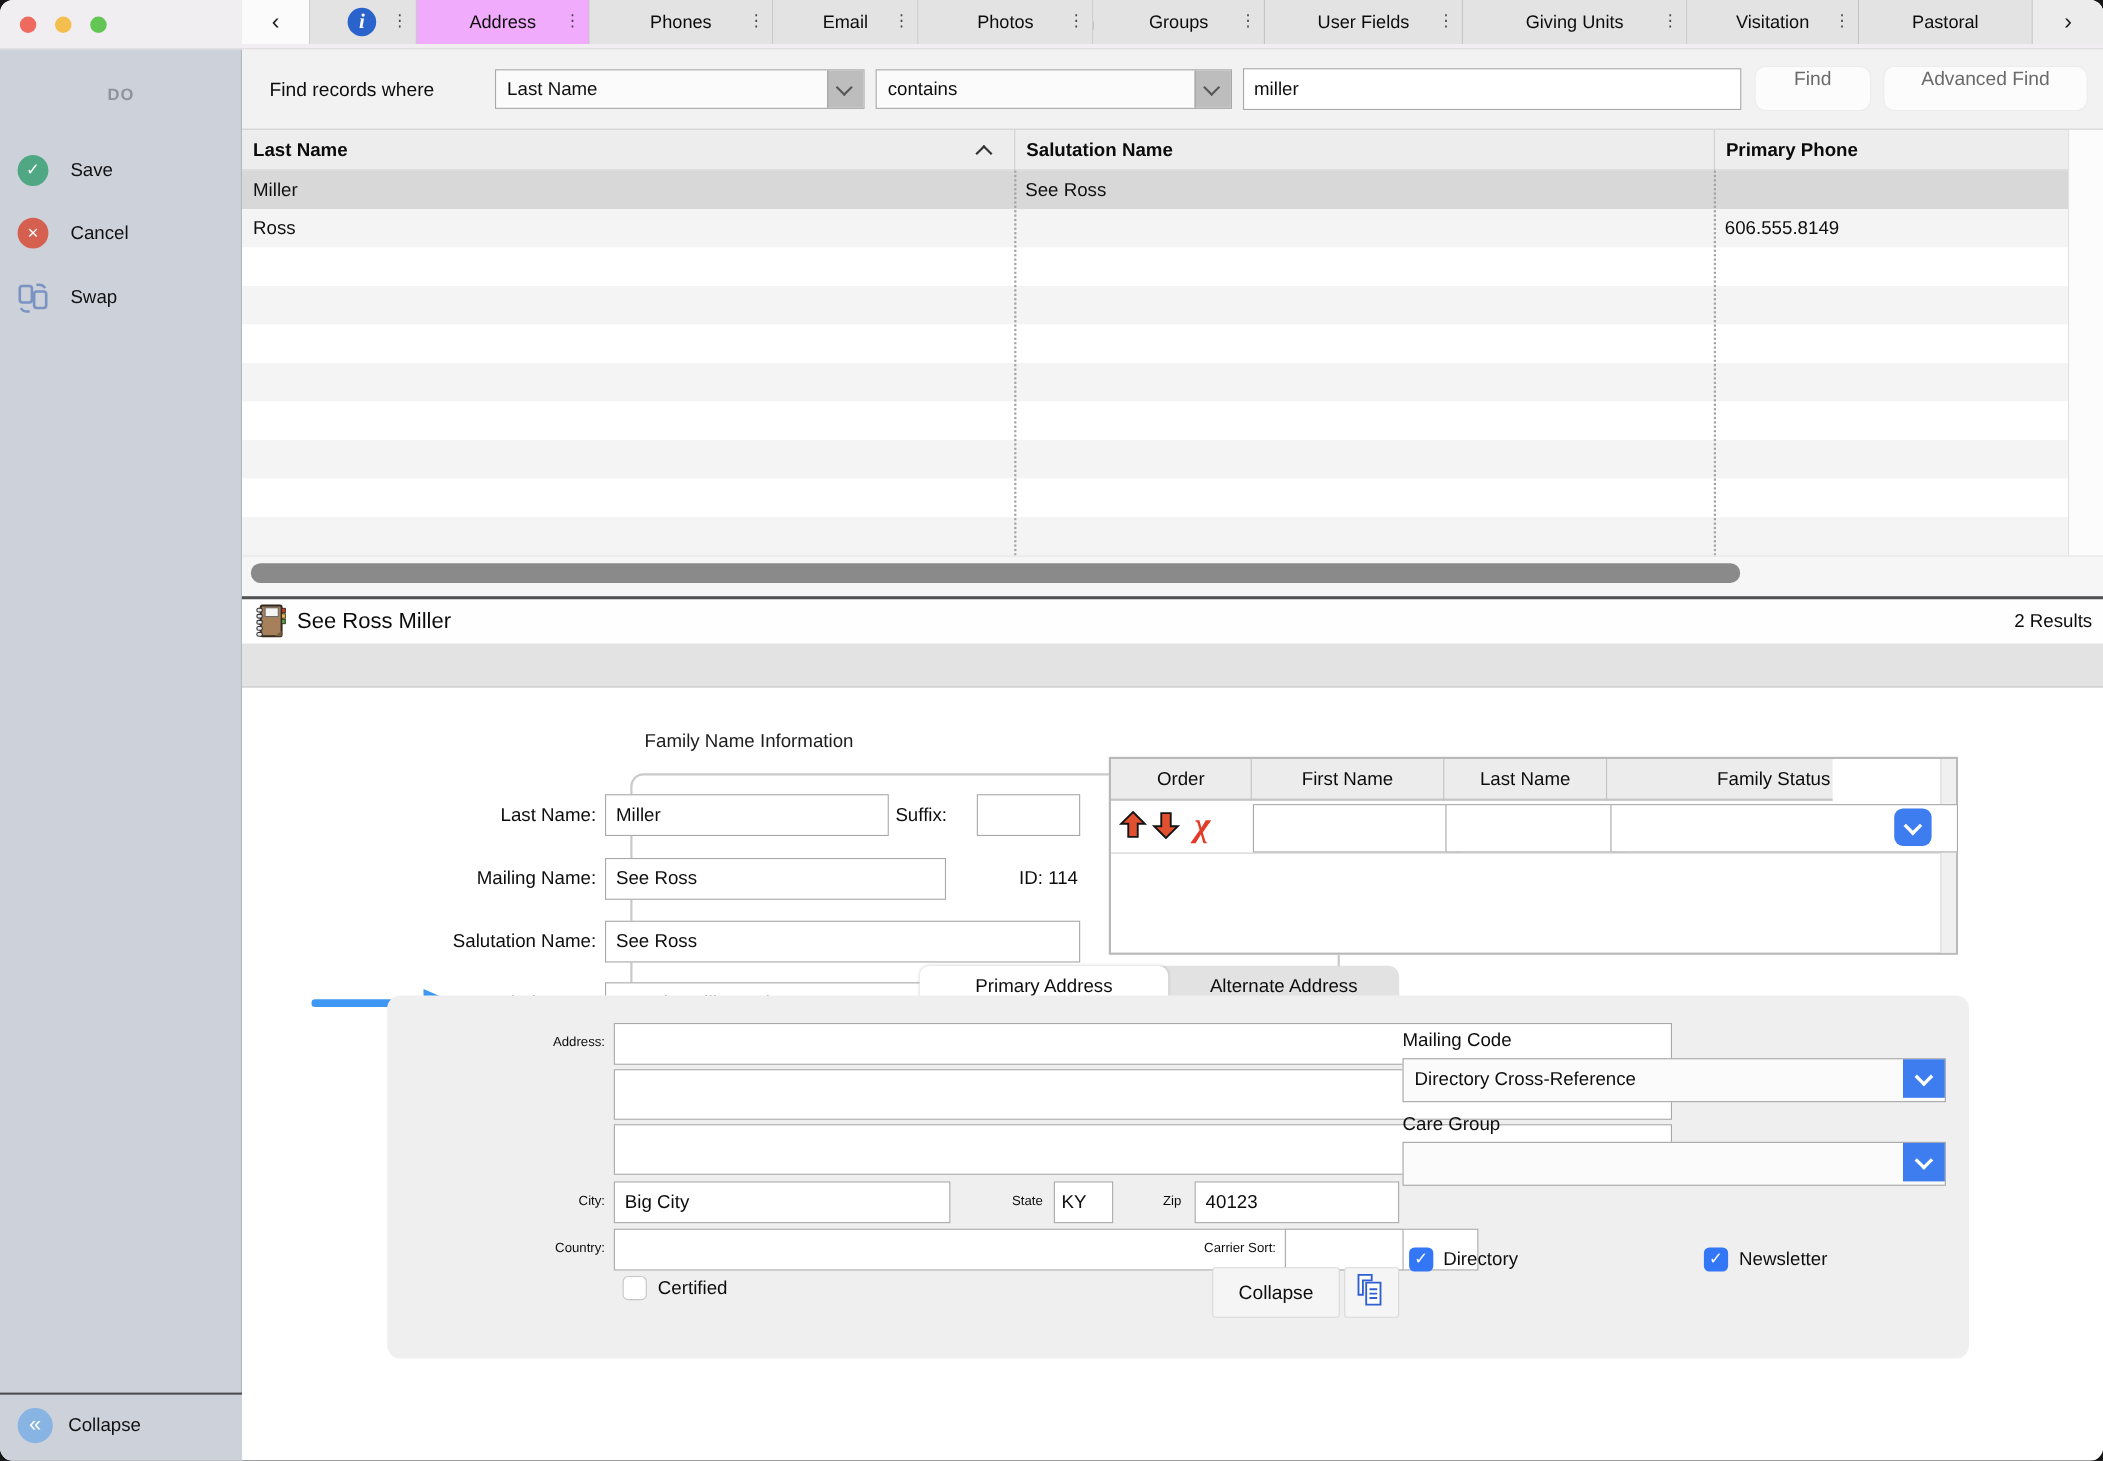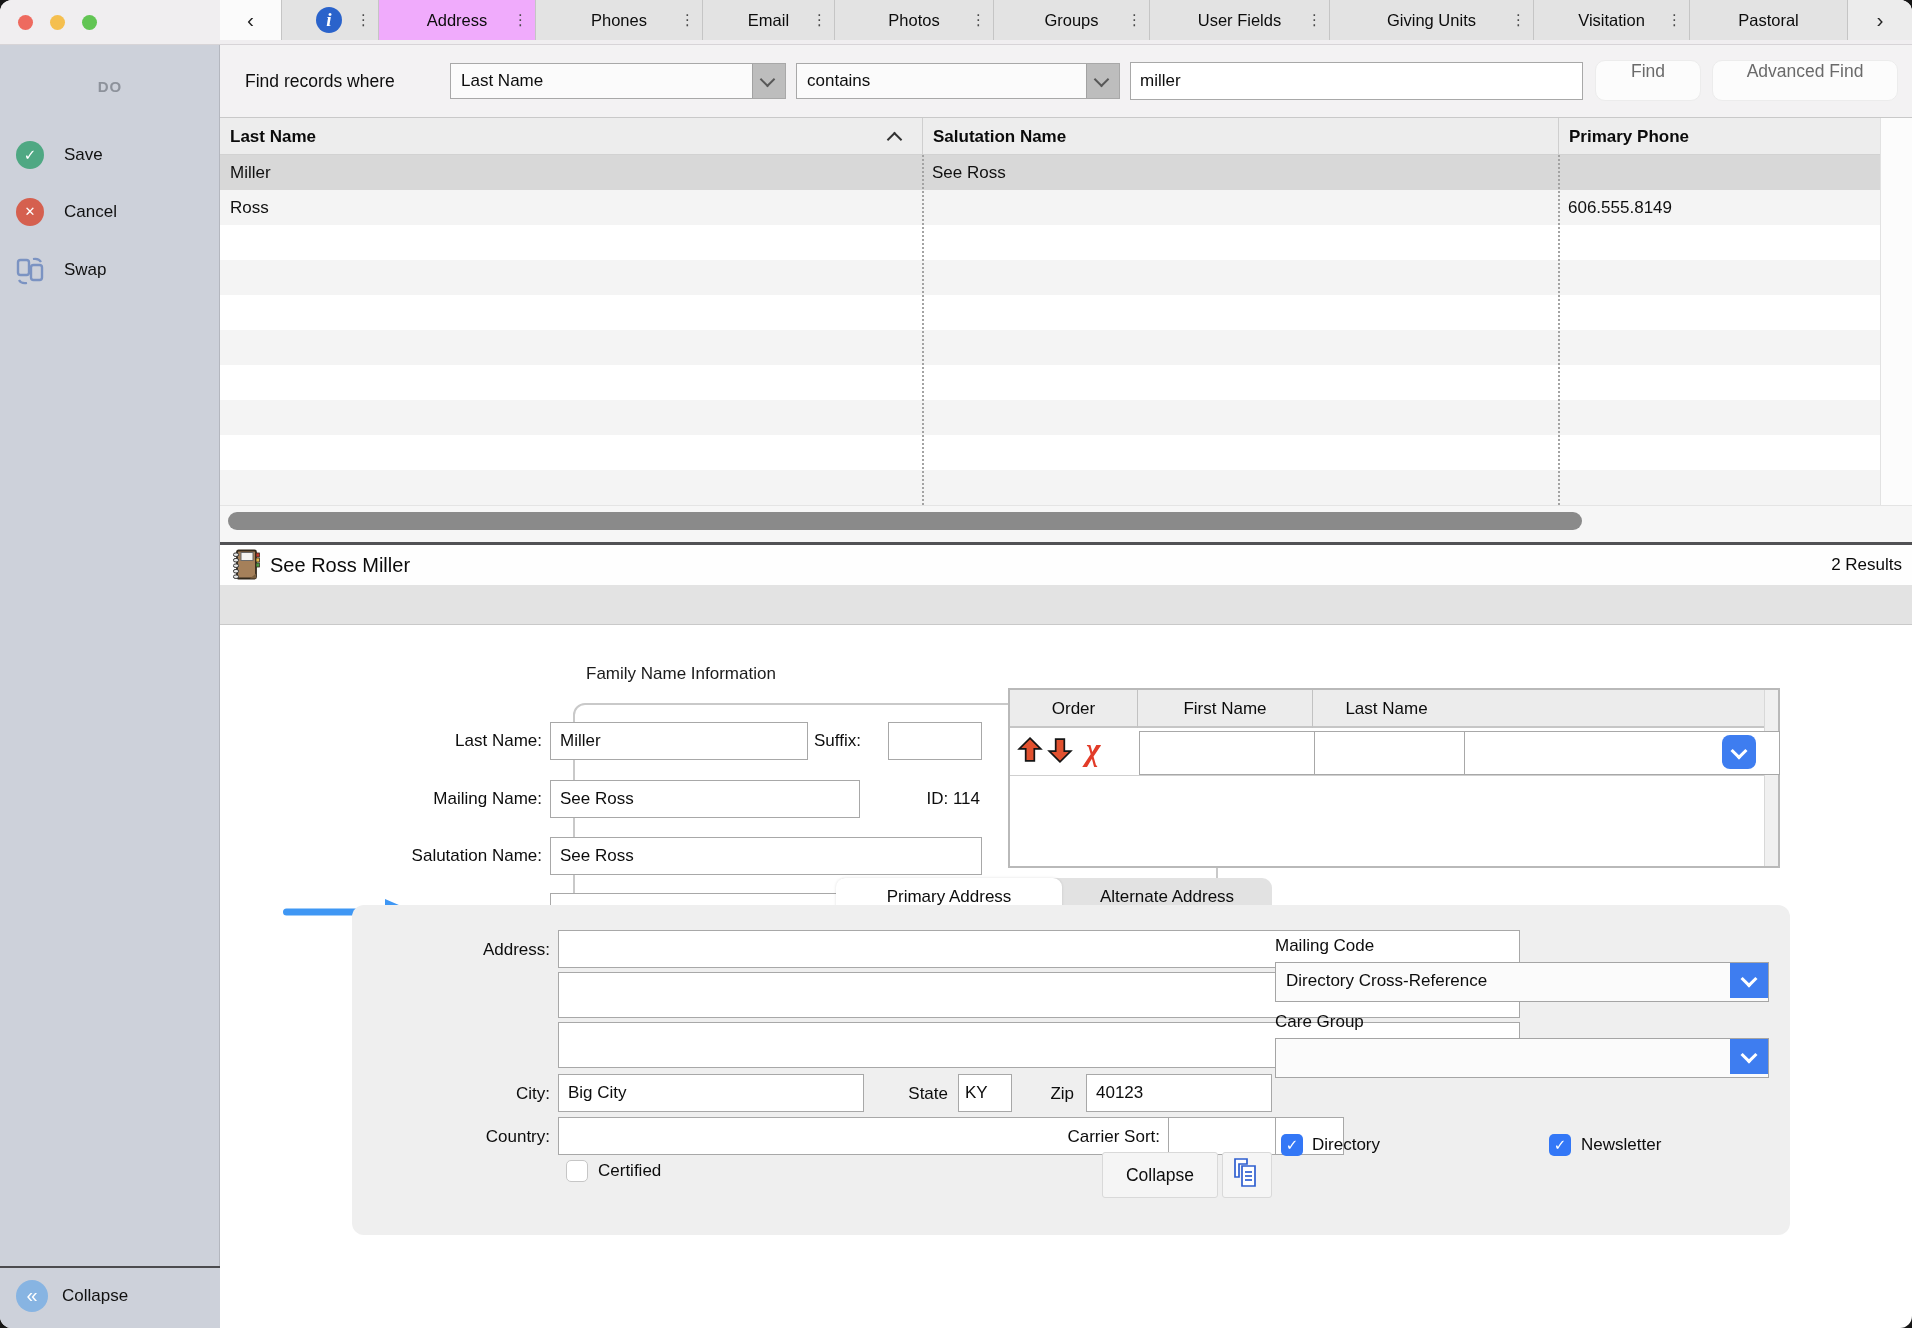--- a/index.html
+++ b/index.html
@@ -55,34 +55,34 @@
   .tab .dots{position:absolute;right:7px;top:0;line-height:40px;font-size:15px;color:#4a4a4a;cursor:grab;}
   .tab .chevtxt{font-size:21px;color:#222;}
   .infocircle{position:absolute;left:34px;top:7px;width:26px;height:26px;border-radius:50%;background:#2a63cb;color:#fff;font-family:"Liberation Serif",serif;font-style:italic;font-weight:bold;font-size:19px;line-height:25px;text-align:center;}
   
   .sectlabel{left:586px;top:664px;font-size:17px;color:#1c1c1c;}
   .groupbox{left:573px;top:703px;width:645px;height:242px;border:2px solid #c9c9c9;border-radius:12px;background:#fff;}
   .frow-label{height:38px;line-height:38px;font-size:17px;color:#0d0d0d;text-align:right;}
   .annot-arrow{left:283px;top:898px;width:134px;height:28px;}
   
   .mtable{left:1008px;top:688px;width:772px;height:180px;border:2px solid #b9b9b9;background:#fff;}
-  .mhead{left:0;top:0;width:768px;height:38px;background:#ececec;border-bottom:2px solid #c6c6c6;}
+  .mhead{left:0;top:0;width:656px;height:38px;background:#ececec;border-bottom:2px solid #c6c6c6;}
   .mth{top:0;height:38px;line-height:38px;text-align:center;font-size:17px;color:#0c0c0c;}
   .mth.b{border-left:1px solid #c2c2c2;}
   .mgutter{right:0;top:0;width:14px;height:176px;background:#f0f0f0;border-left:1px solid #d8d8d8;}
   .mrow{left:0;top:38px;width:754px;height:48px;border-bottom:1px solid #cfcfcf;}
   .minput{position:absolute;top:3px;height:42px;}
   .bluebtn{position:absolute;background:#3e7df0;cursor:pointer;}
   
   .segwrap{left:836px;top:878px;width:436px;height:38px;background:#e2e2e2;border-radius:10px;}
   .seg{position:absolute;top:0;height:38px;line-height:38px;text-align:center;font-size:17px;color:#0c0c0c;cursor:pointer;}
   .seg.on{background:#fff;border-radius:9px;box-shadow:0 0 3px rgba(0,0,0,0.12);}
   
   .panel{left:352px;top:905px;width:1438px;height:330px;background:#efefef;border-radius:12px;}
-  .plabel{position:absolute;font-size:17px;color:#0d0d0d;text-align:right;}
+  .plabel{position:absolute;font-size:12px;color:#0d0d0d;text-align:right;}
   .centerlabel{position:absolute;font-size:17px;color:#0d0d0d;text-align:left;}
   .checkbox{position:absolute;width:22px;height:22px;border-radius:5px;box-sizing:border-box;cursor:pointer;}
   .checkbox.off{background:#fff;border:1.5px solid #c6c6c6;}
   .checkbox.on{background:#3377f6;color:#fff;text-align:center;line-height:22px;font-size:15px;font-weight:bold;}
   .cblabel{position:absolute;font-size:17px;color:#0d0d0d;height:24px;line-height:24px;}
   .flatbtn{position:absolute;background:#f5f5f5;border:1px solid #d9d9d9;border-radius:3px;text-align:center;font-size:17.5px;color:#0d0d0d;cursor:pointer;}
   .ddfield{position:absolute;background:#fbfbfb;border:1.5px solid #a5a5a5;height:38px;}
   .ddfield .val{position:absolute;left:10px;top:0;line-height:35px;font-size:17px;color:#0d0d0d;}
   .redx{font-family:"Liberation Serif",serif;font-style:italic;font-weight:bold;font-size:31px;color:#e23b28;line-height:44px;}
 </style>
@@ -241,20 +241,21 @@
       <rect x="0" y="10.5" width="104" height="7" rx="3.5" fill="#3f97f4"></rect>
       <polygon points="102,1 132,14 102,27" fill="#3f97f4"></polygon>
     </svg>
   </span>
 
   <div class="abs mtable">
     <div class="abs mhead">
       <div class="abs mth" style="left:0;width:127px;">Order</div>
       <div class="abs mth b" style="left:127px;width:175px;">First Name</div>
       <div class="abs mth b" style="left:302px;width:148px;">Last Name</div>
+      <div class="abs mth b" style="left:450px;width:304px;">Family Status</div>
     </div>
     <div class="abs mgutter"></div>
     <div class="abs mrow">
       <span class="abs" style="left:6px;top:8px;">
         <svg width="28" height="28" viewBox="0 0 26 26">
             <polygon points="13,2 23,12 17,12 17,23 9,23 9,12 3,12" fill="#e1512f" stroke="#151515" stroke-width="1.6"></polygon>
           </svg>
       </span>
       <span class="abs" style="left:36px;top:8px;">
         <svg width="28" height="28" viewBox="0 0 26 26">

